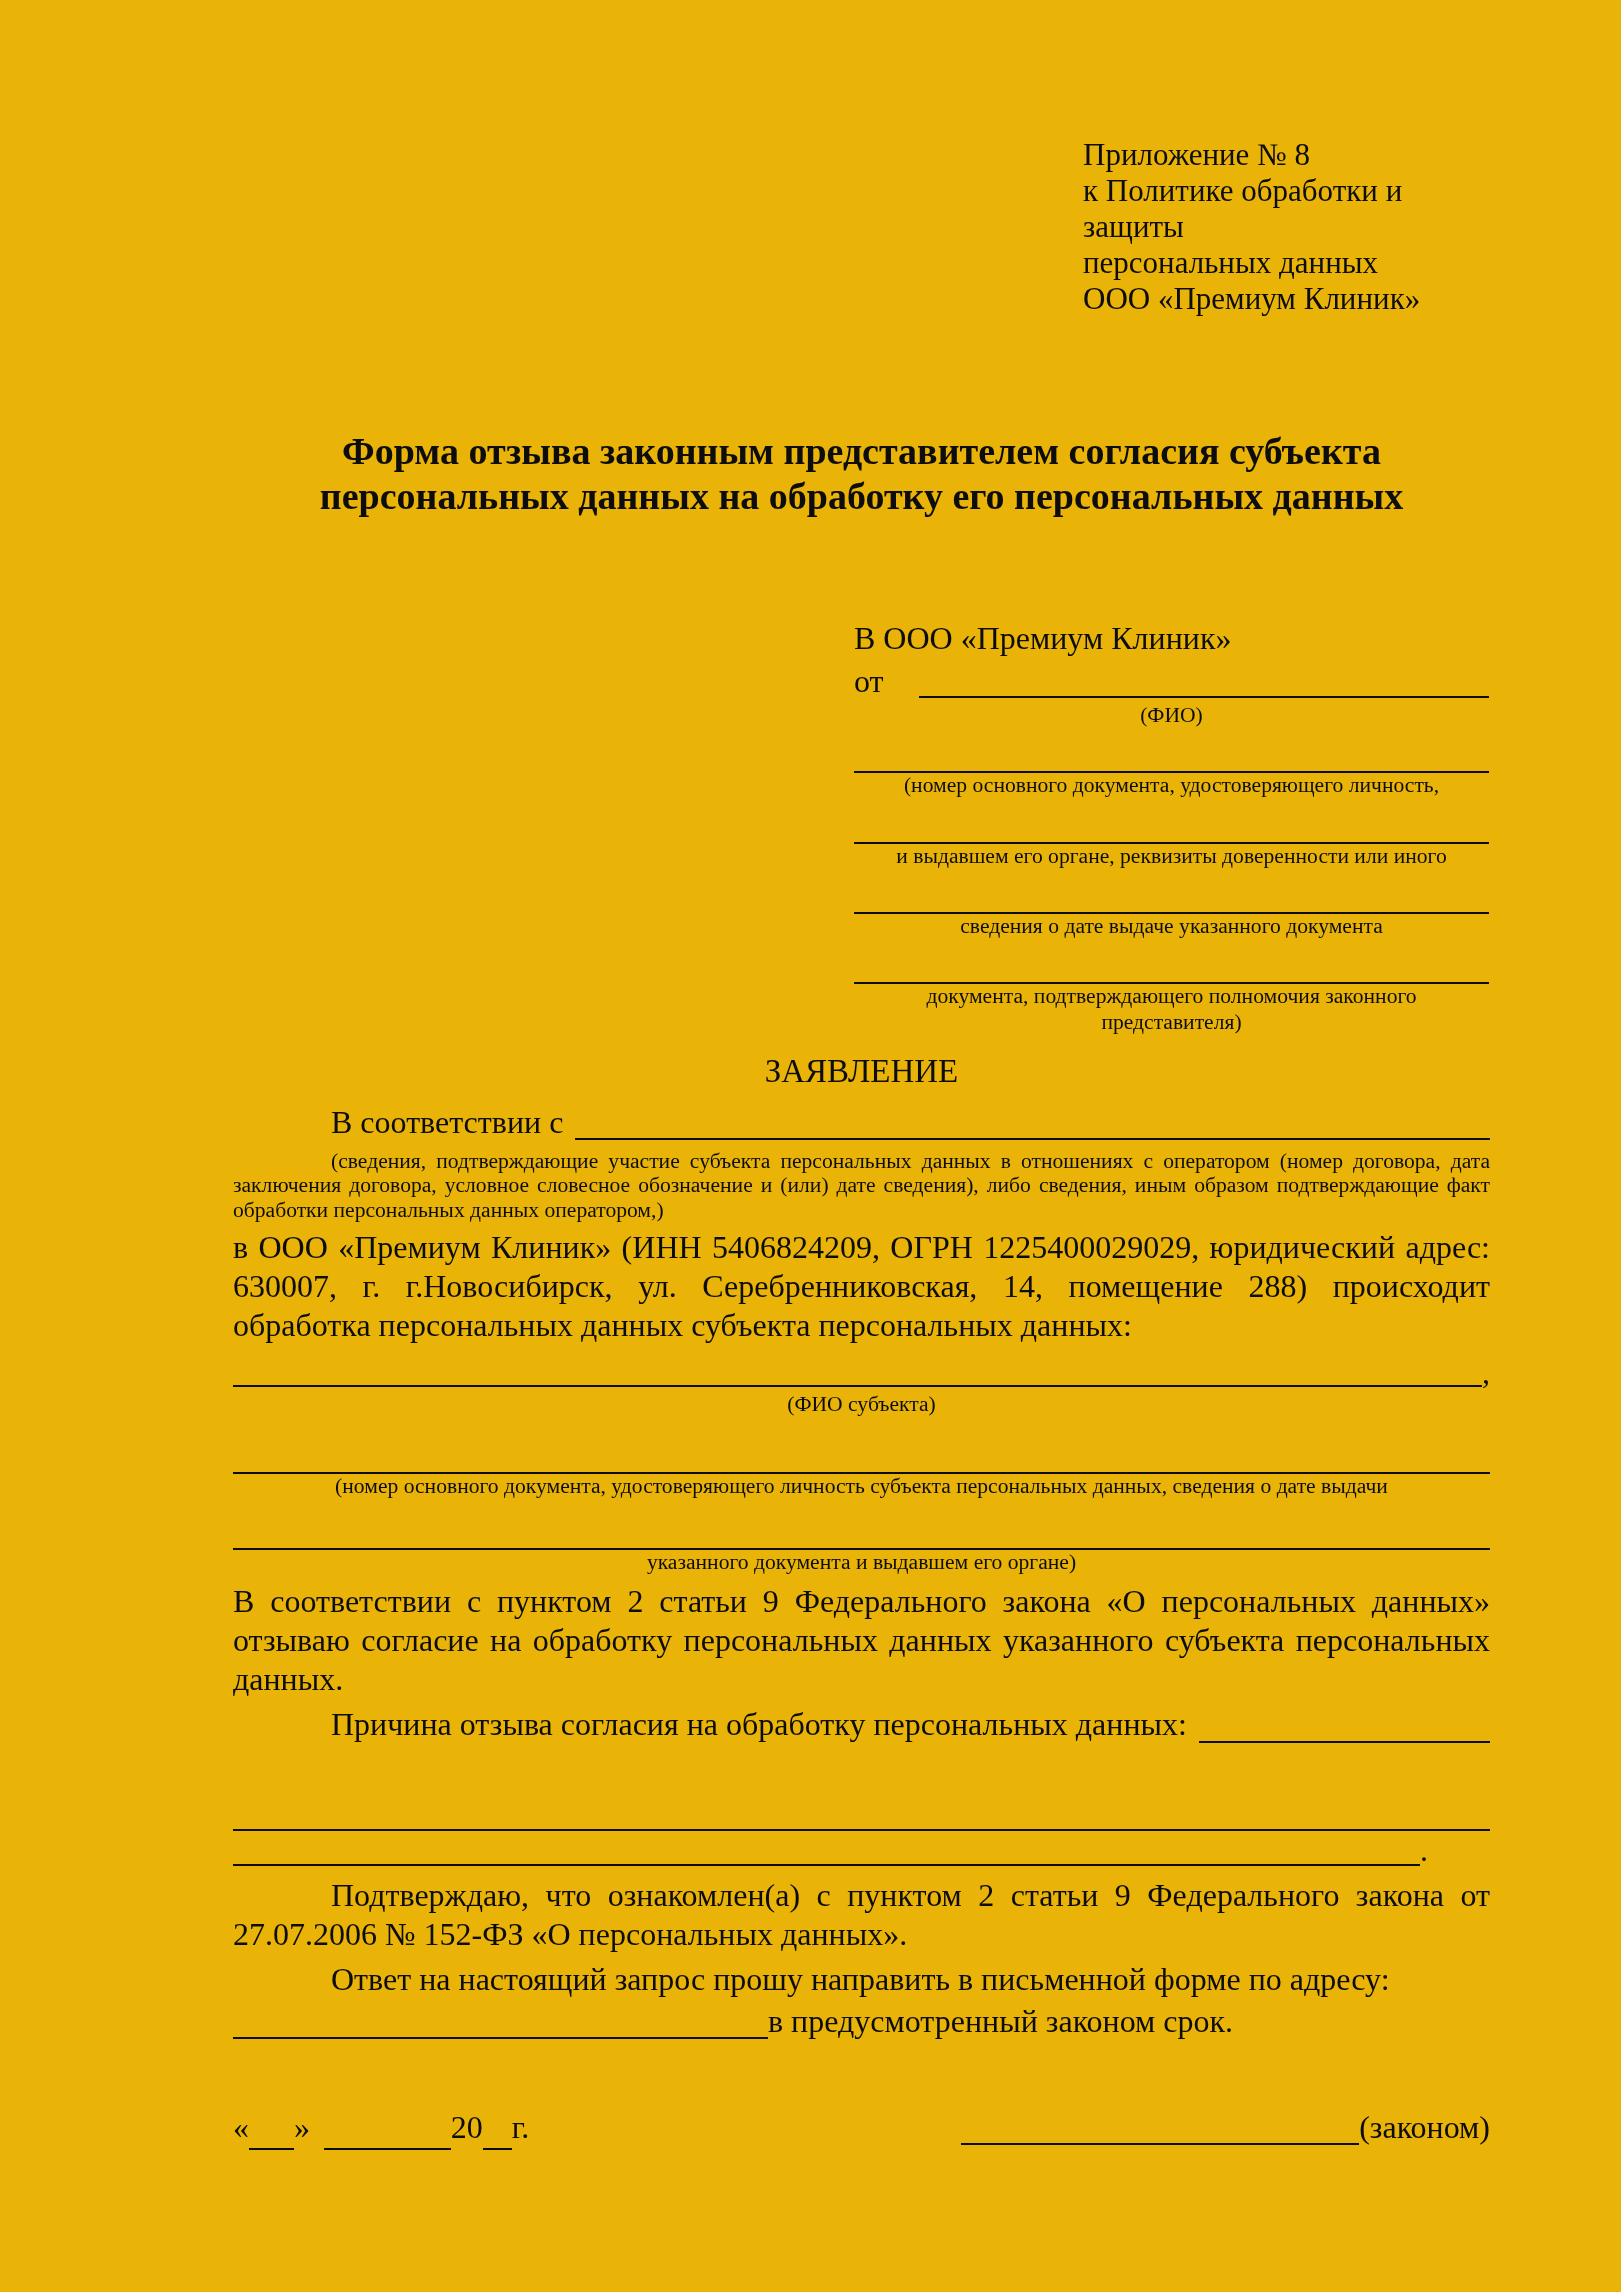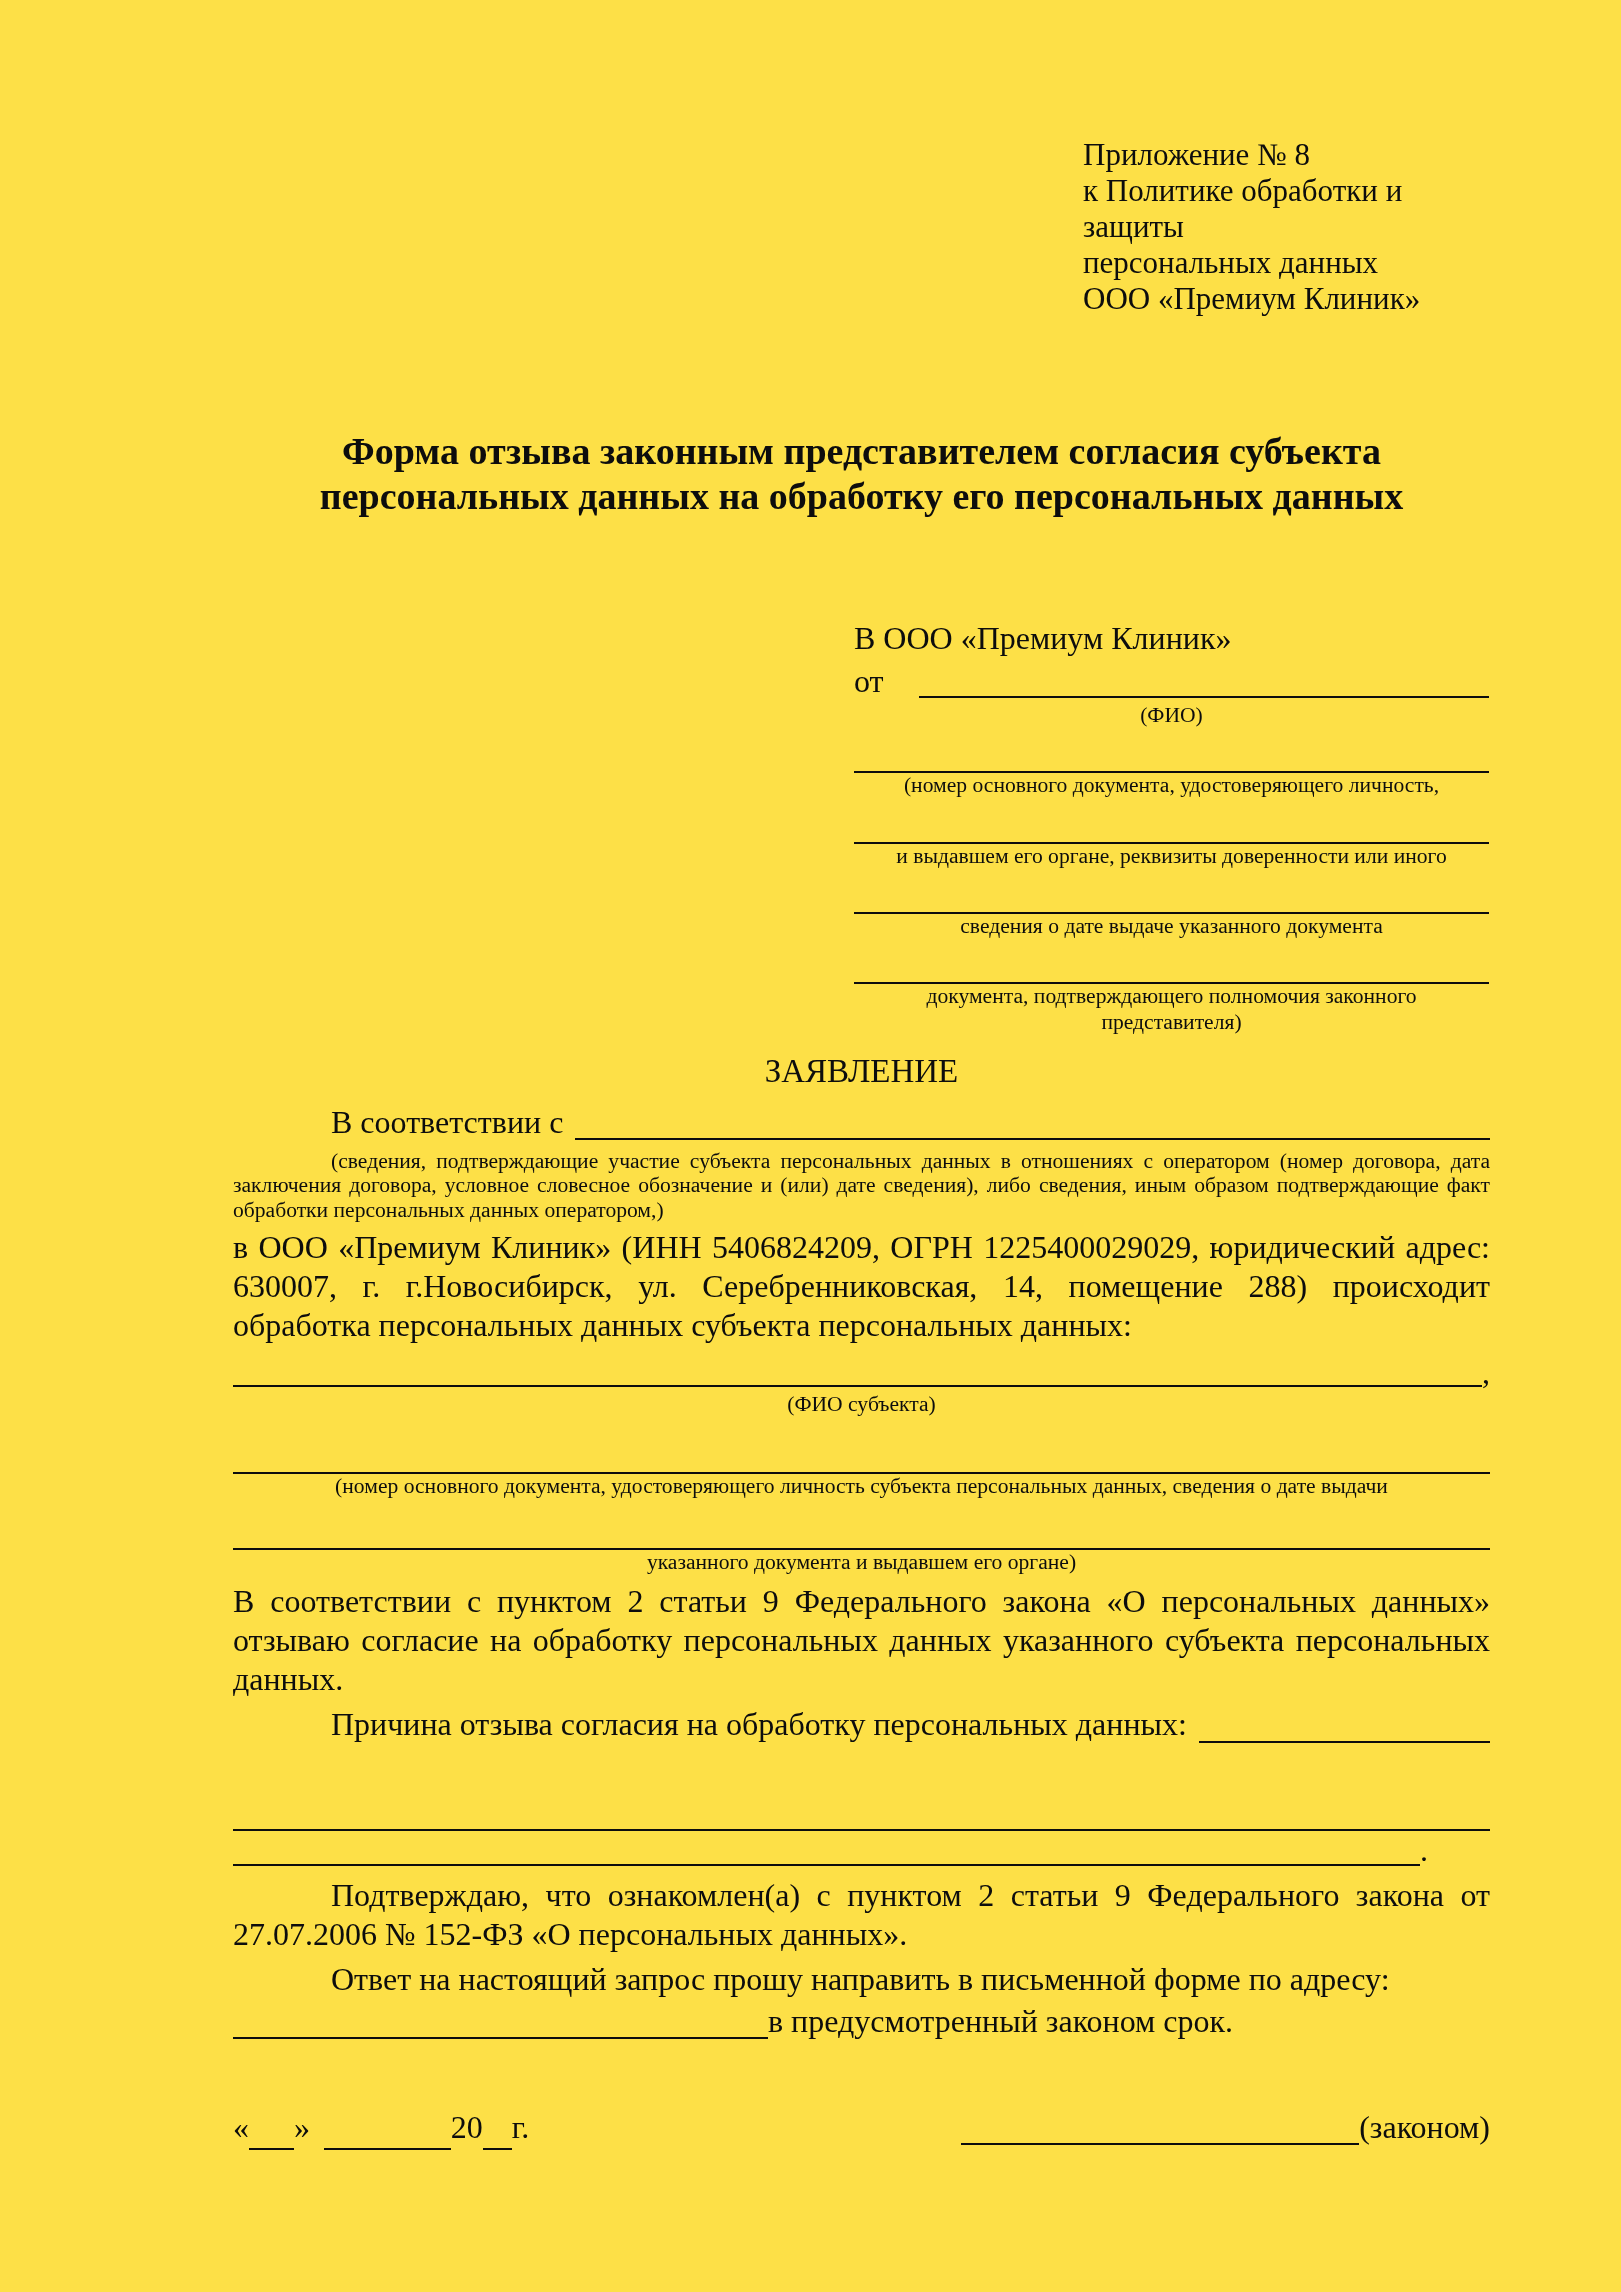--- a/index.html
+++ b/index.html
@@ -5,21 +5,21 @@
   html,body { margin:0; padding:0; background:#ffffff; }
   body {
     width:1621px; height:2293px;
     font-family:"Liberation Serif","DejaVu Serif",serif;
     color:#0d0d0d;
   }
   .page {
     box-sizing:border-box;
     width:1621px; height:2293px;
     padding:137px 131px 0 233px;
-    background:#fde047;
+    background:#eab308;
     overflow:hidden;
   }
   
   .appendix { margin-left:850px; font-size:31px; line-height:36px; }
   
   .title { margin:112px 0 0; font-size:38px; line-height:45px; font-weight:700; text-align:center; }
   
   .recipient { margin-top:98px; margin-left:621px; width:635px; font-size:32px; }
   .r-to { line-height:43px;margin-top:32px; }
   .row { display:flex; align-items:flex-end; }

